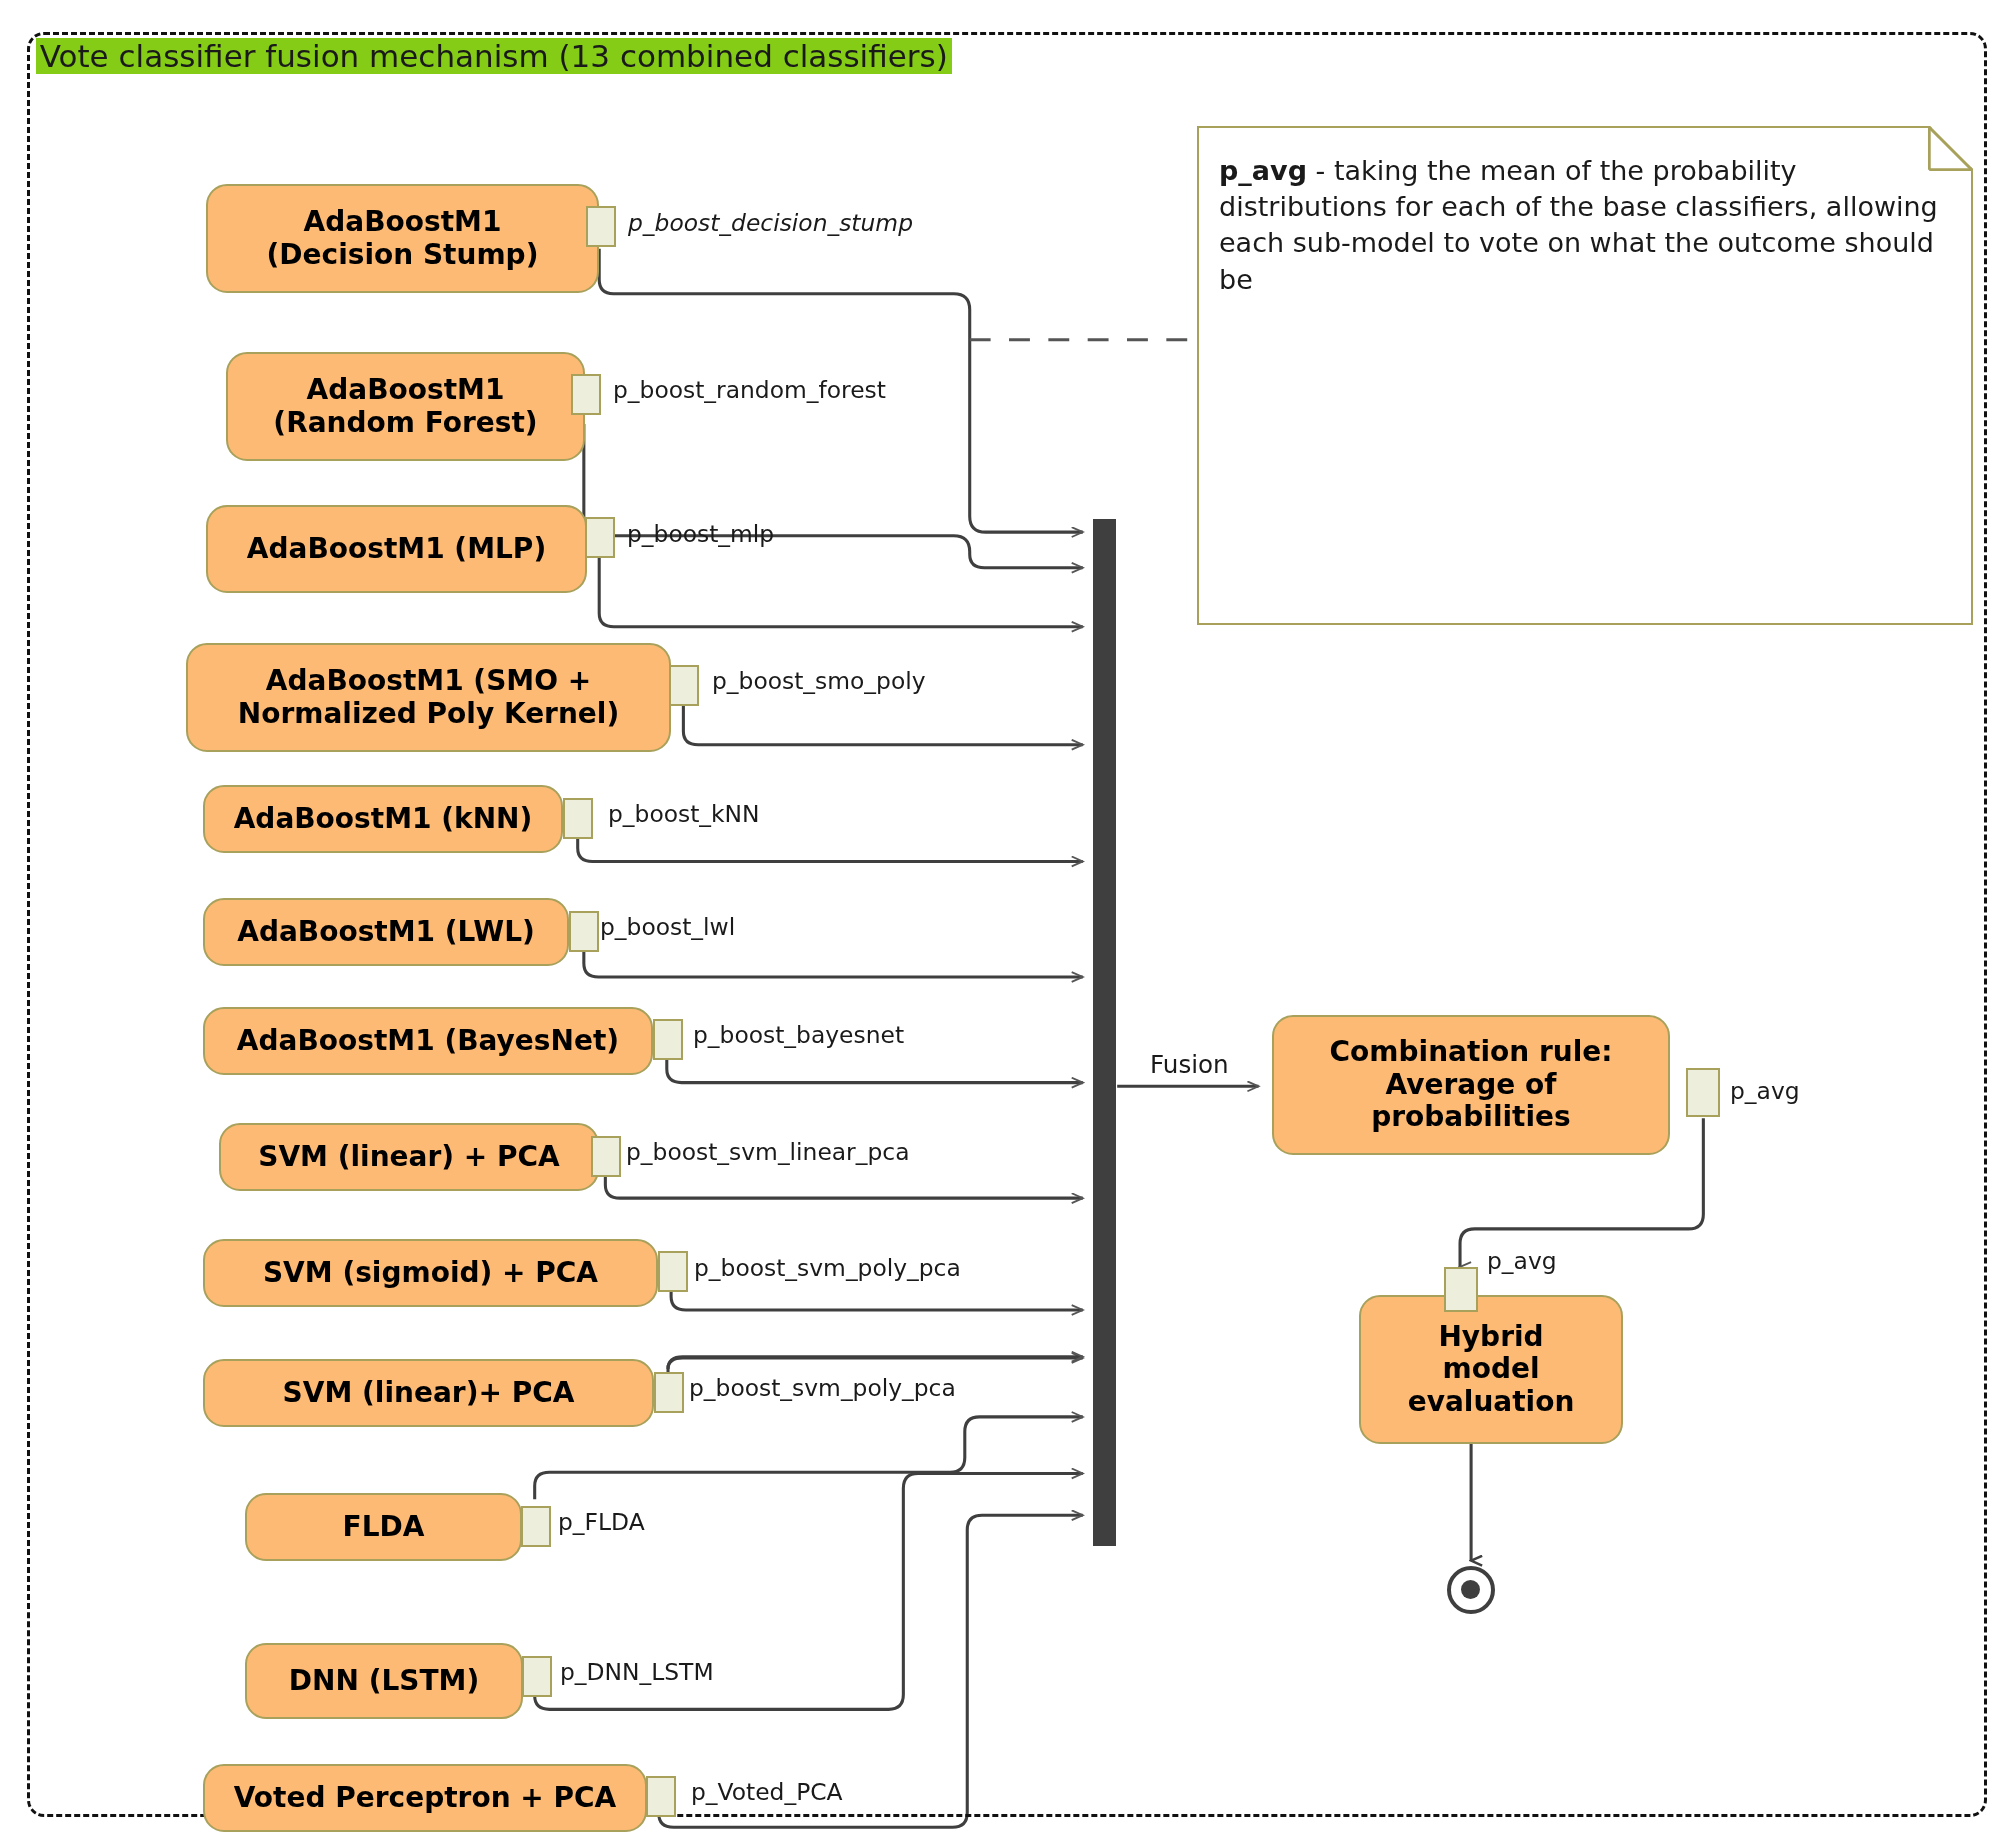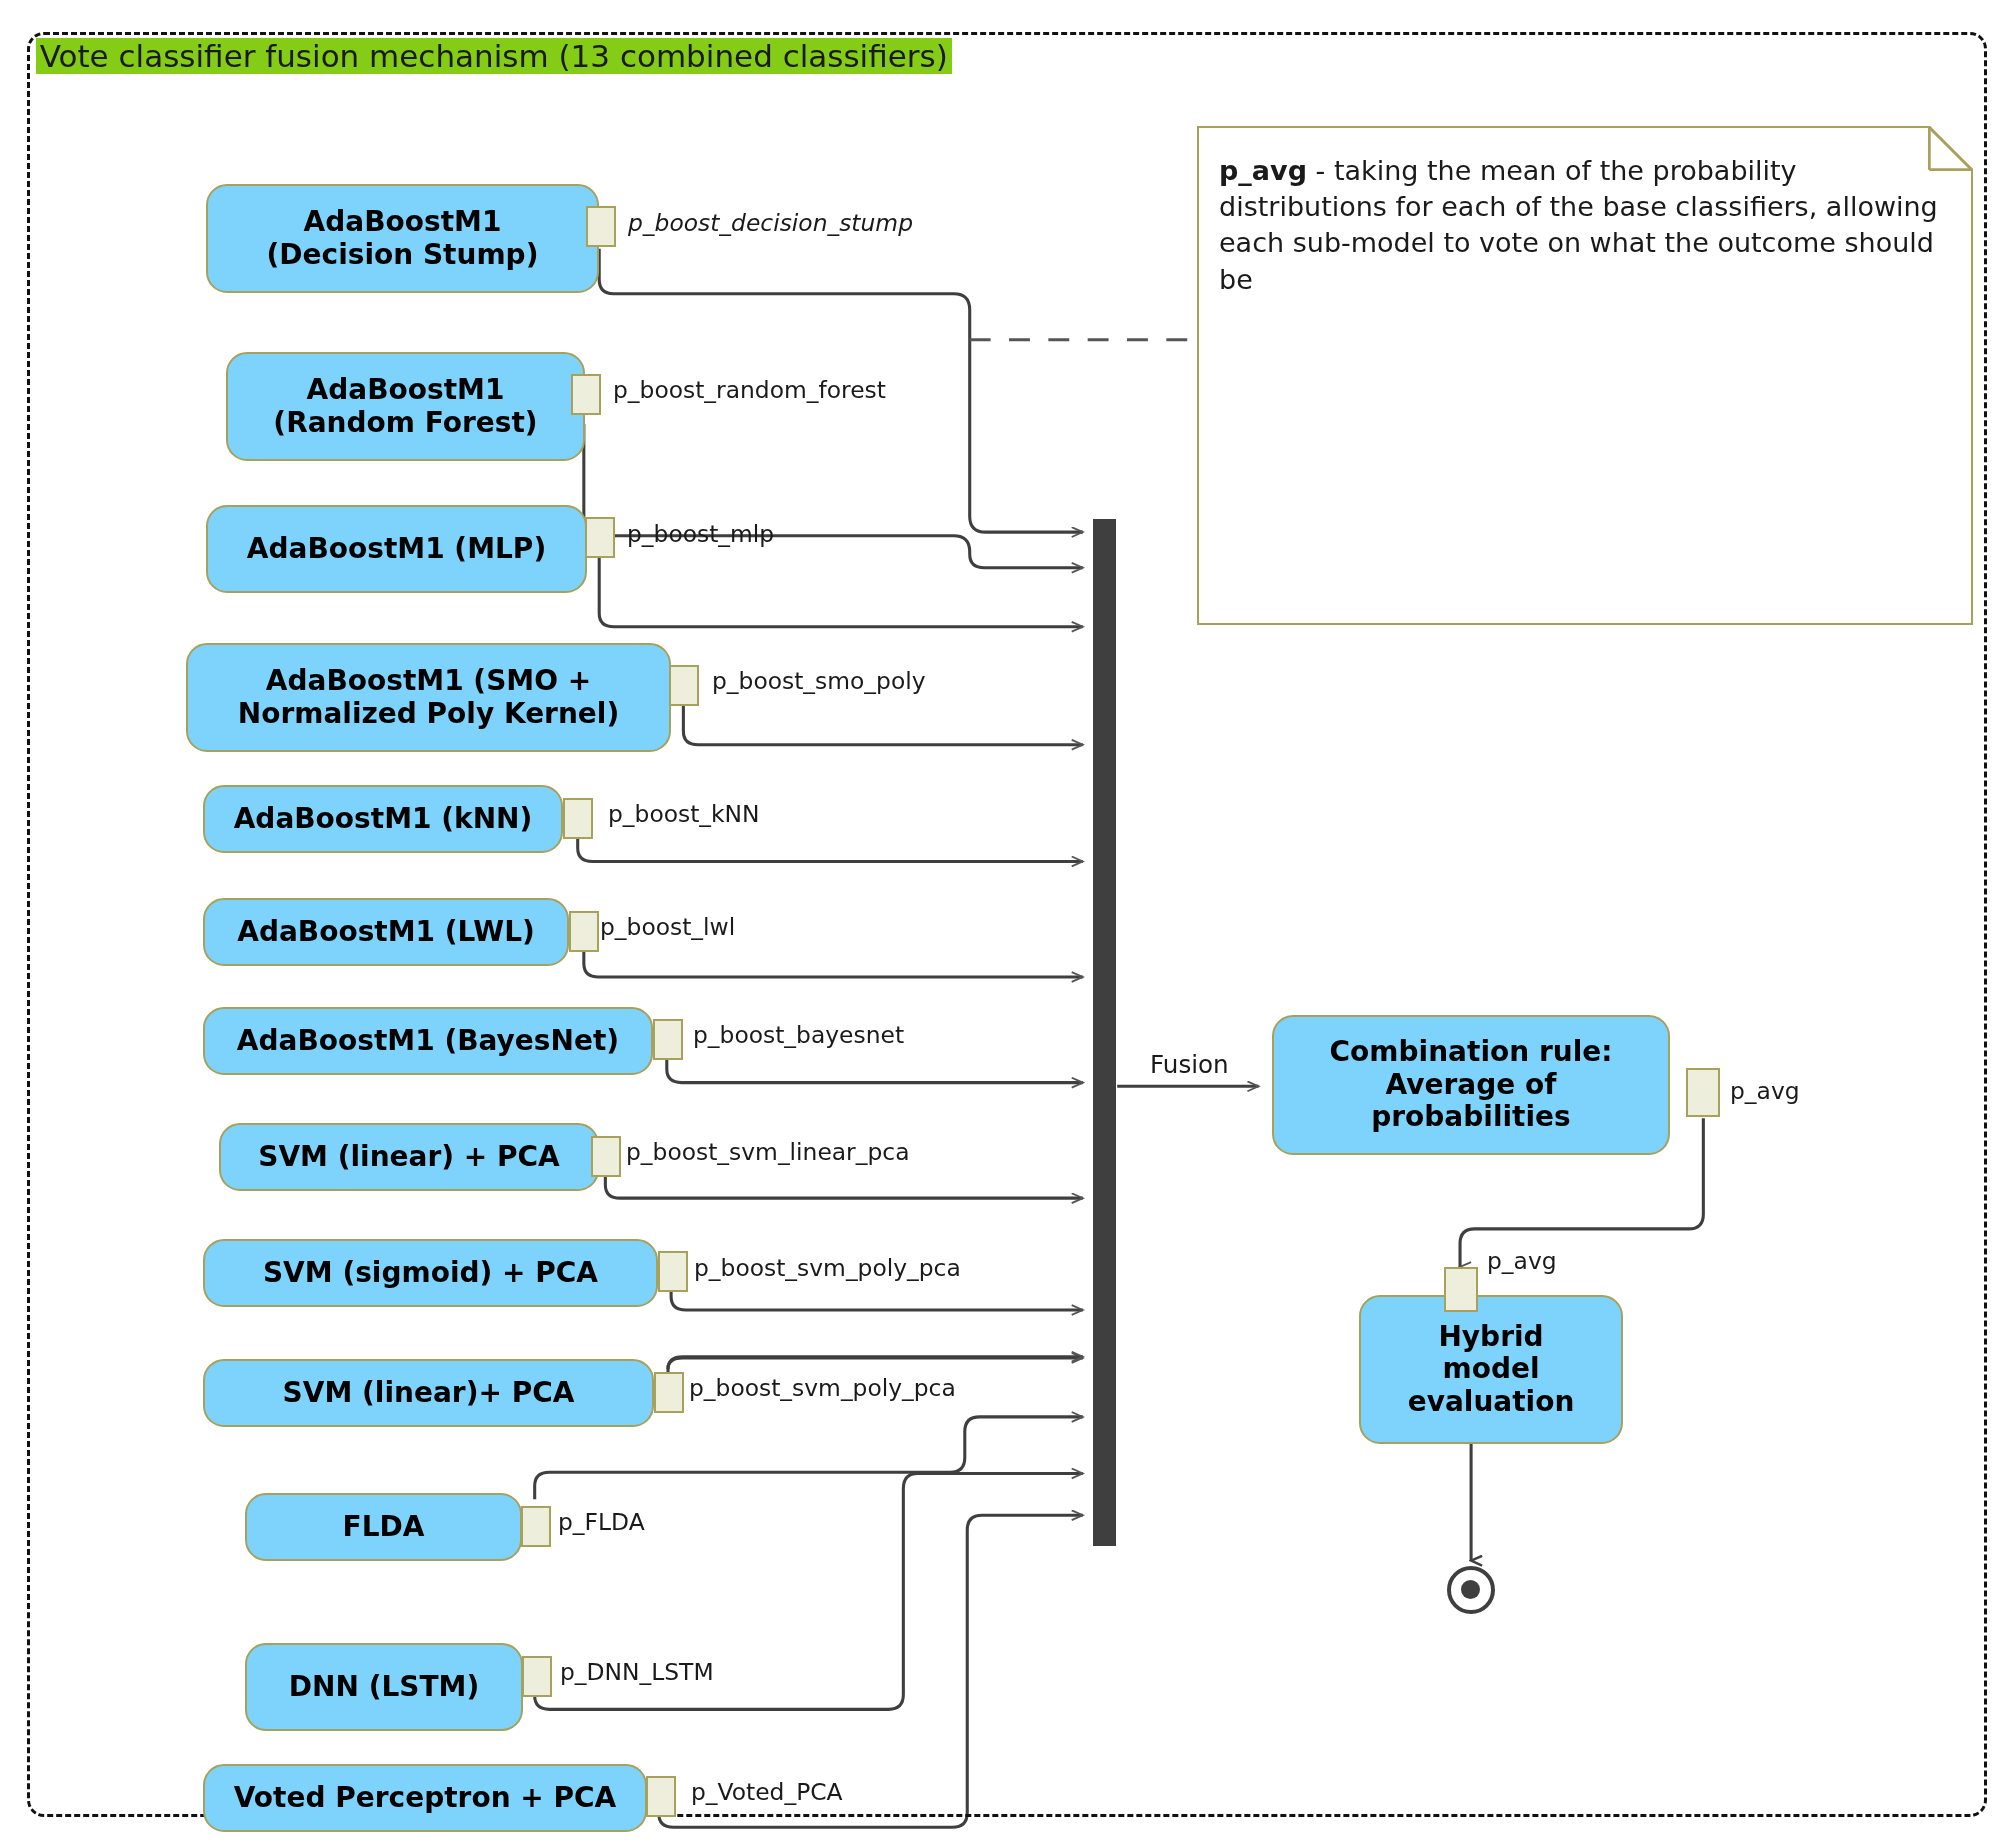--- a/index.html
+++ b/index.html
@@ -7,21 +7,21 @@
   body{font-family:"DejaVu Sans", sans-serif;}
   #stage{position:relative;width:2015px;height:1847px;background:#fff;overflow:hidden;}
   #svg-layer{position:absolute;left:0;top:0;width:2015px;height:1847px;}
 
   
   .node{
     position:absolute;
     box-sizing:border-box;
     border:2.5px solid #a8a15c;
     border-radius:21px;
-    background:#7dd3fc;
+    background:#fdba74;
     display:flex;
     align-items:center;
     justify-content:center;
     text-align:center;
     font-weight:bold;
     color:#000000;
     line-height:1.16;
     z-index:6;
   }
   .node.n1 { font-size:28px; }
@@ -256,21 +256,21 @@
   </div>
   <div class="port" style="left:654px; top:1372px; width:29.5px; height:41px;"></div>
   <div class="port-label" style="left:689px; top:1374px;">p_boost_svm_poly_pca</div>
 
   <div class="node n1" style="left:245px; top:1493px; width:277px; height:68px;">
     <div>FLDA</div>
   </div>
   <div class="port" style="left:521px; top:1506px; width:29.5px; height:41px;"></div>
   <div class="port-label" style="left:558px; top:1508px;">p_FLDA</div>
 
-  <div class="node n1" style="left:245px; top:1643px; width:278px; height:88px;">
+  <div class="node n1" style="left:245px; top:1643px; width:278px; height:76px;">
     <div>DNN (LSTM)</div>
   </div>
   <div class="port" style="left:522px; top:1656px; width:29.5px; height:41px;"></div>
   <div class="port-label" style="left:560px; top:1658px;">p_DNN_LSTM</div>
 
   <div class="node n1" style="left:203px; top:1764px; width:444px; height:68px;">
     <div>Voted Perceptron + PCA</div>
   </div>
   <div class="port" style="left:646px; top:1776px; width:29.5px; height:41px;"></div>
   <div class="port-label" style="left:691px; top:1778px;">p_Voted_PCA</div>

